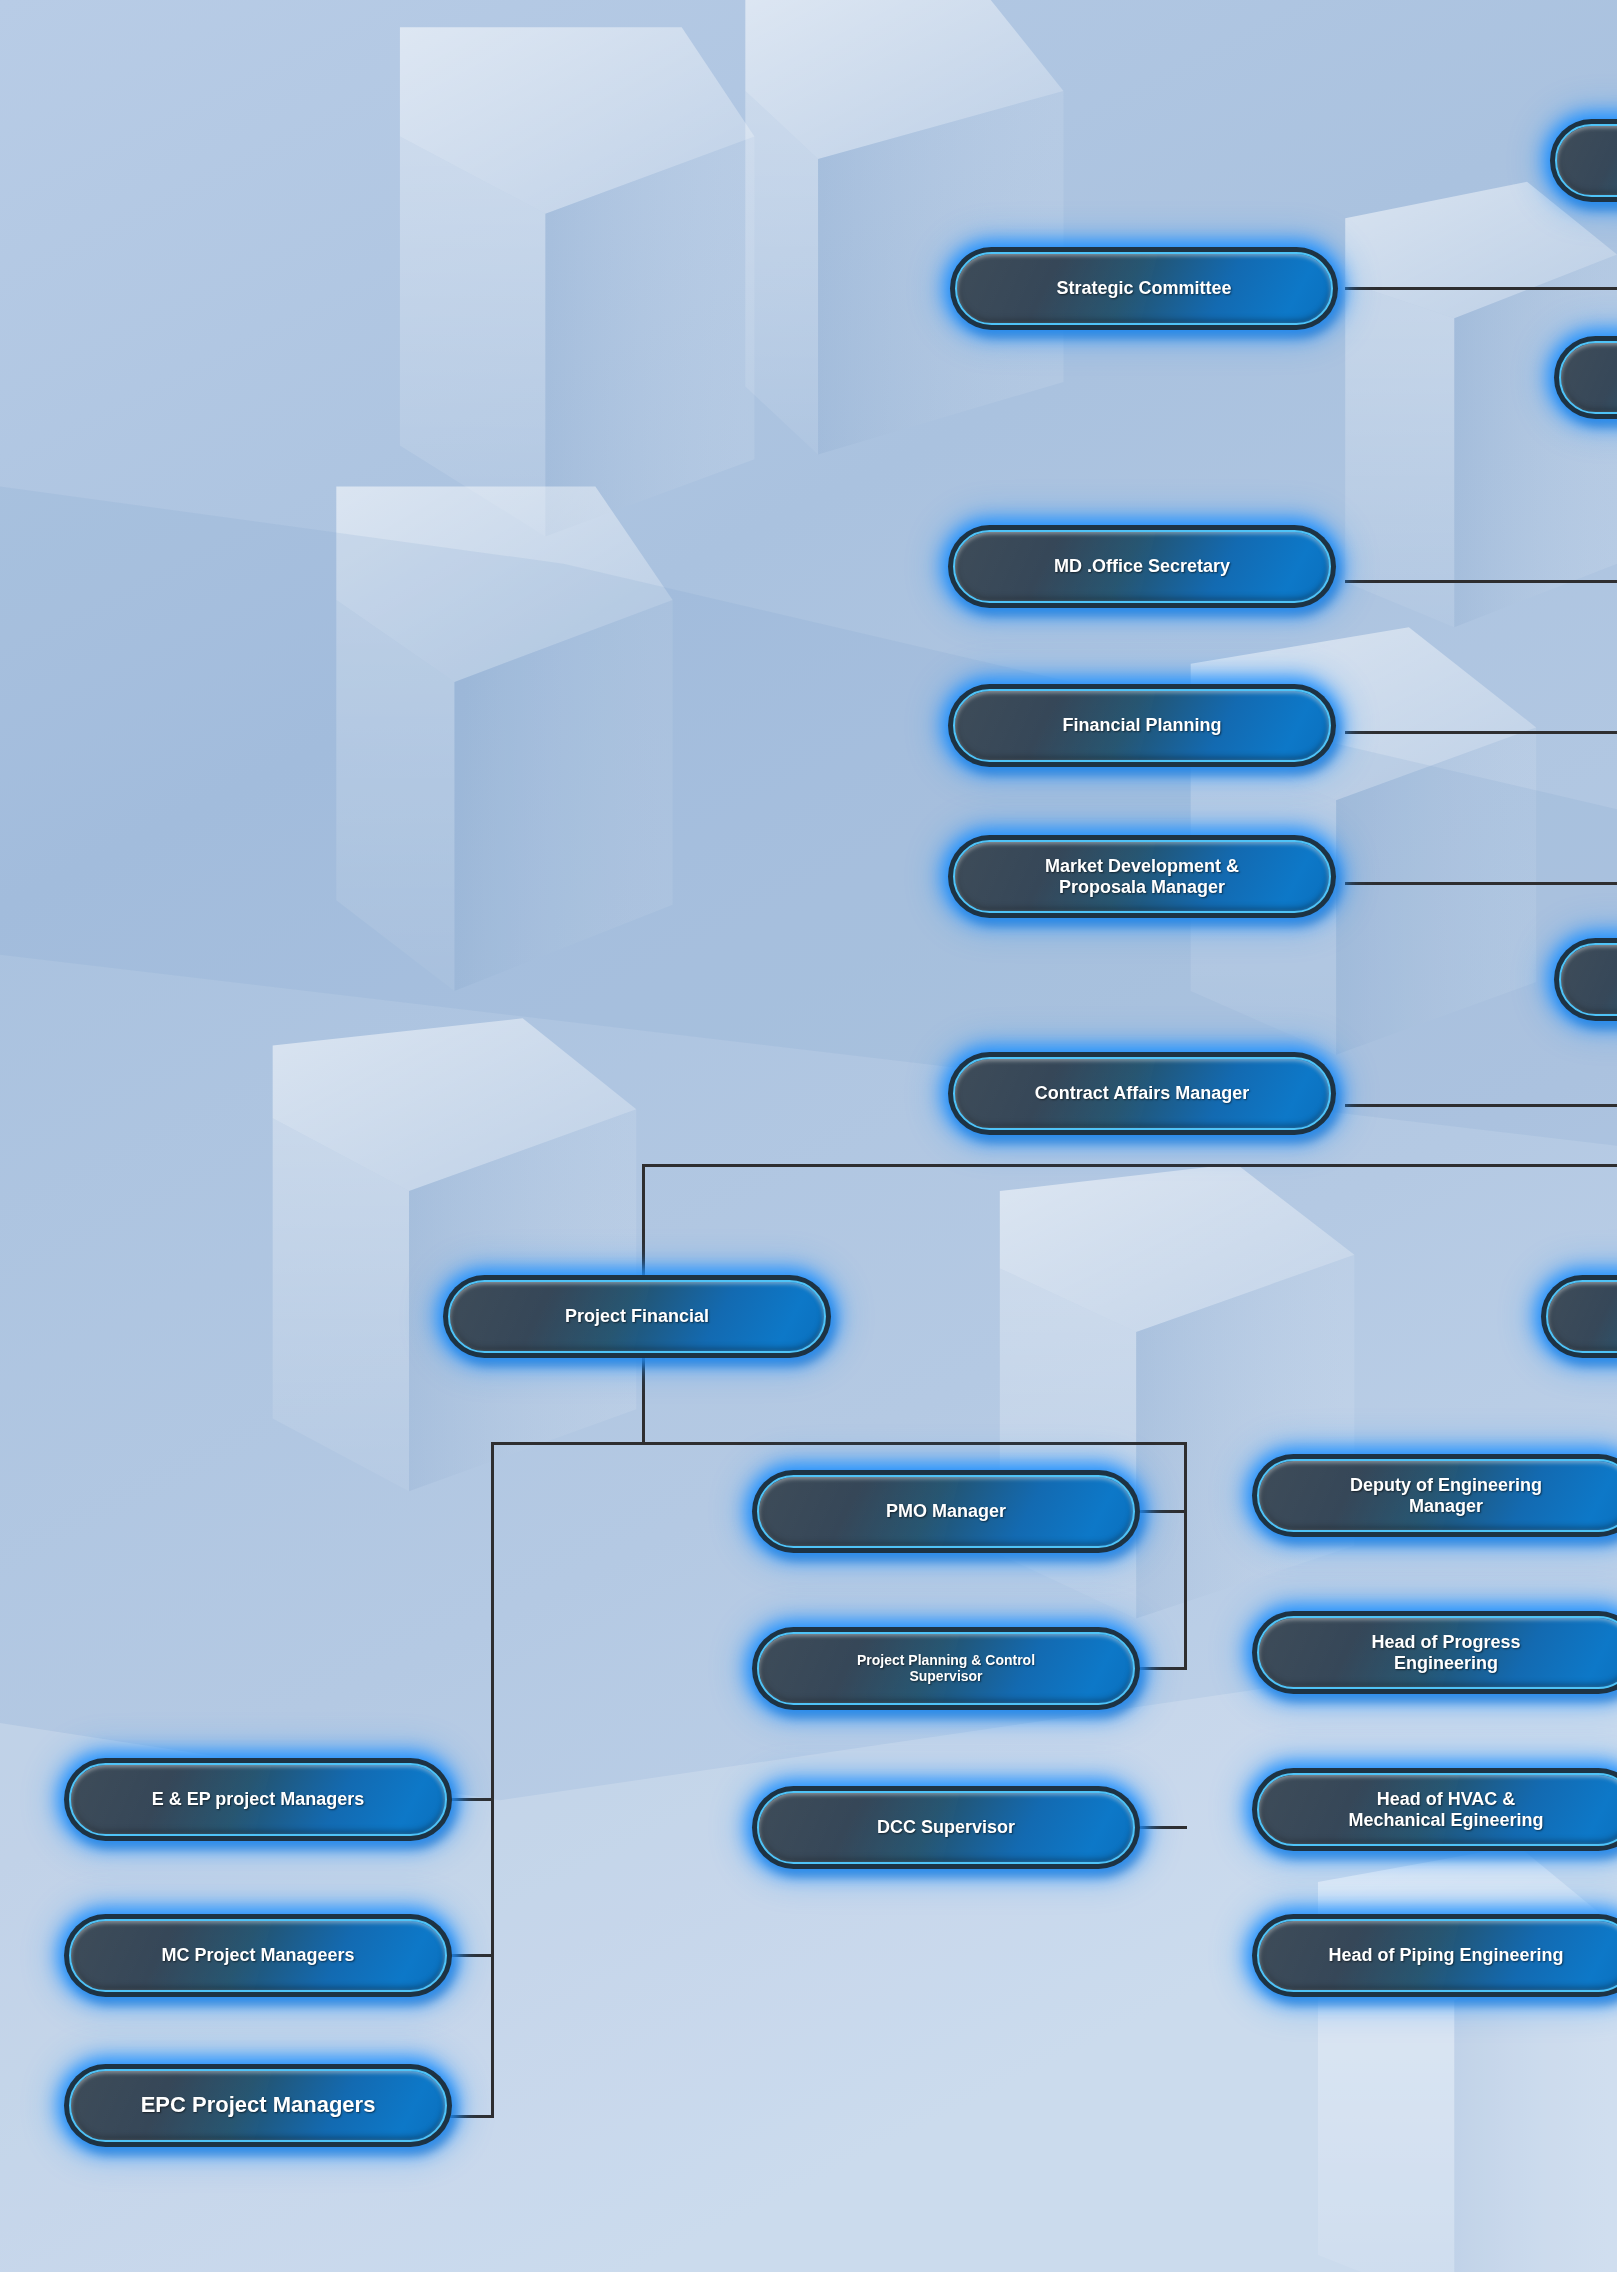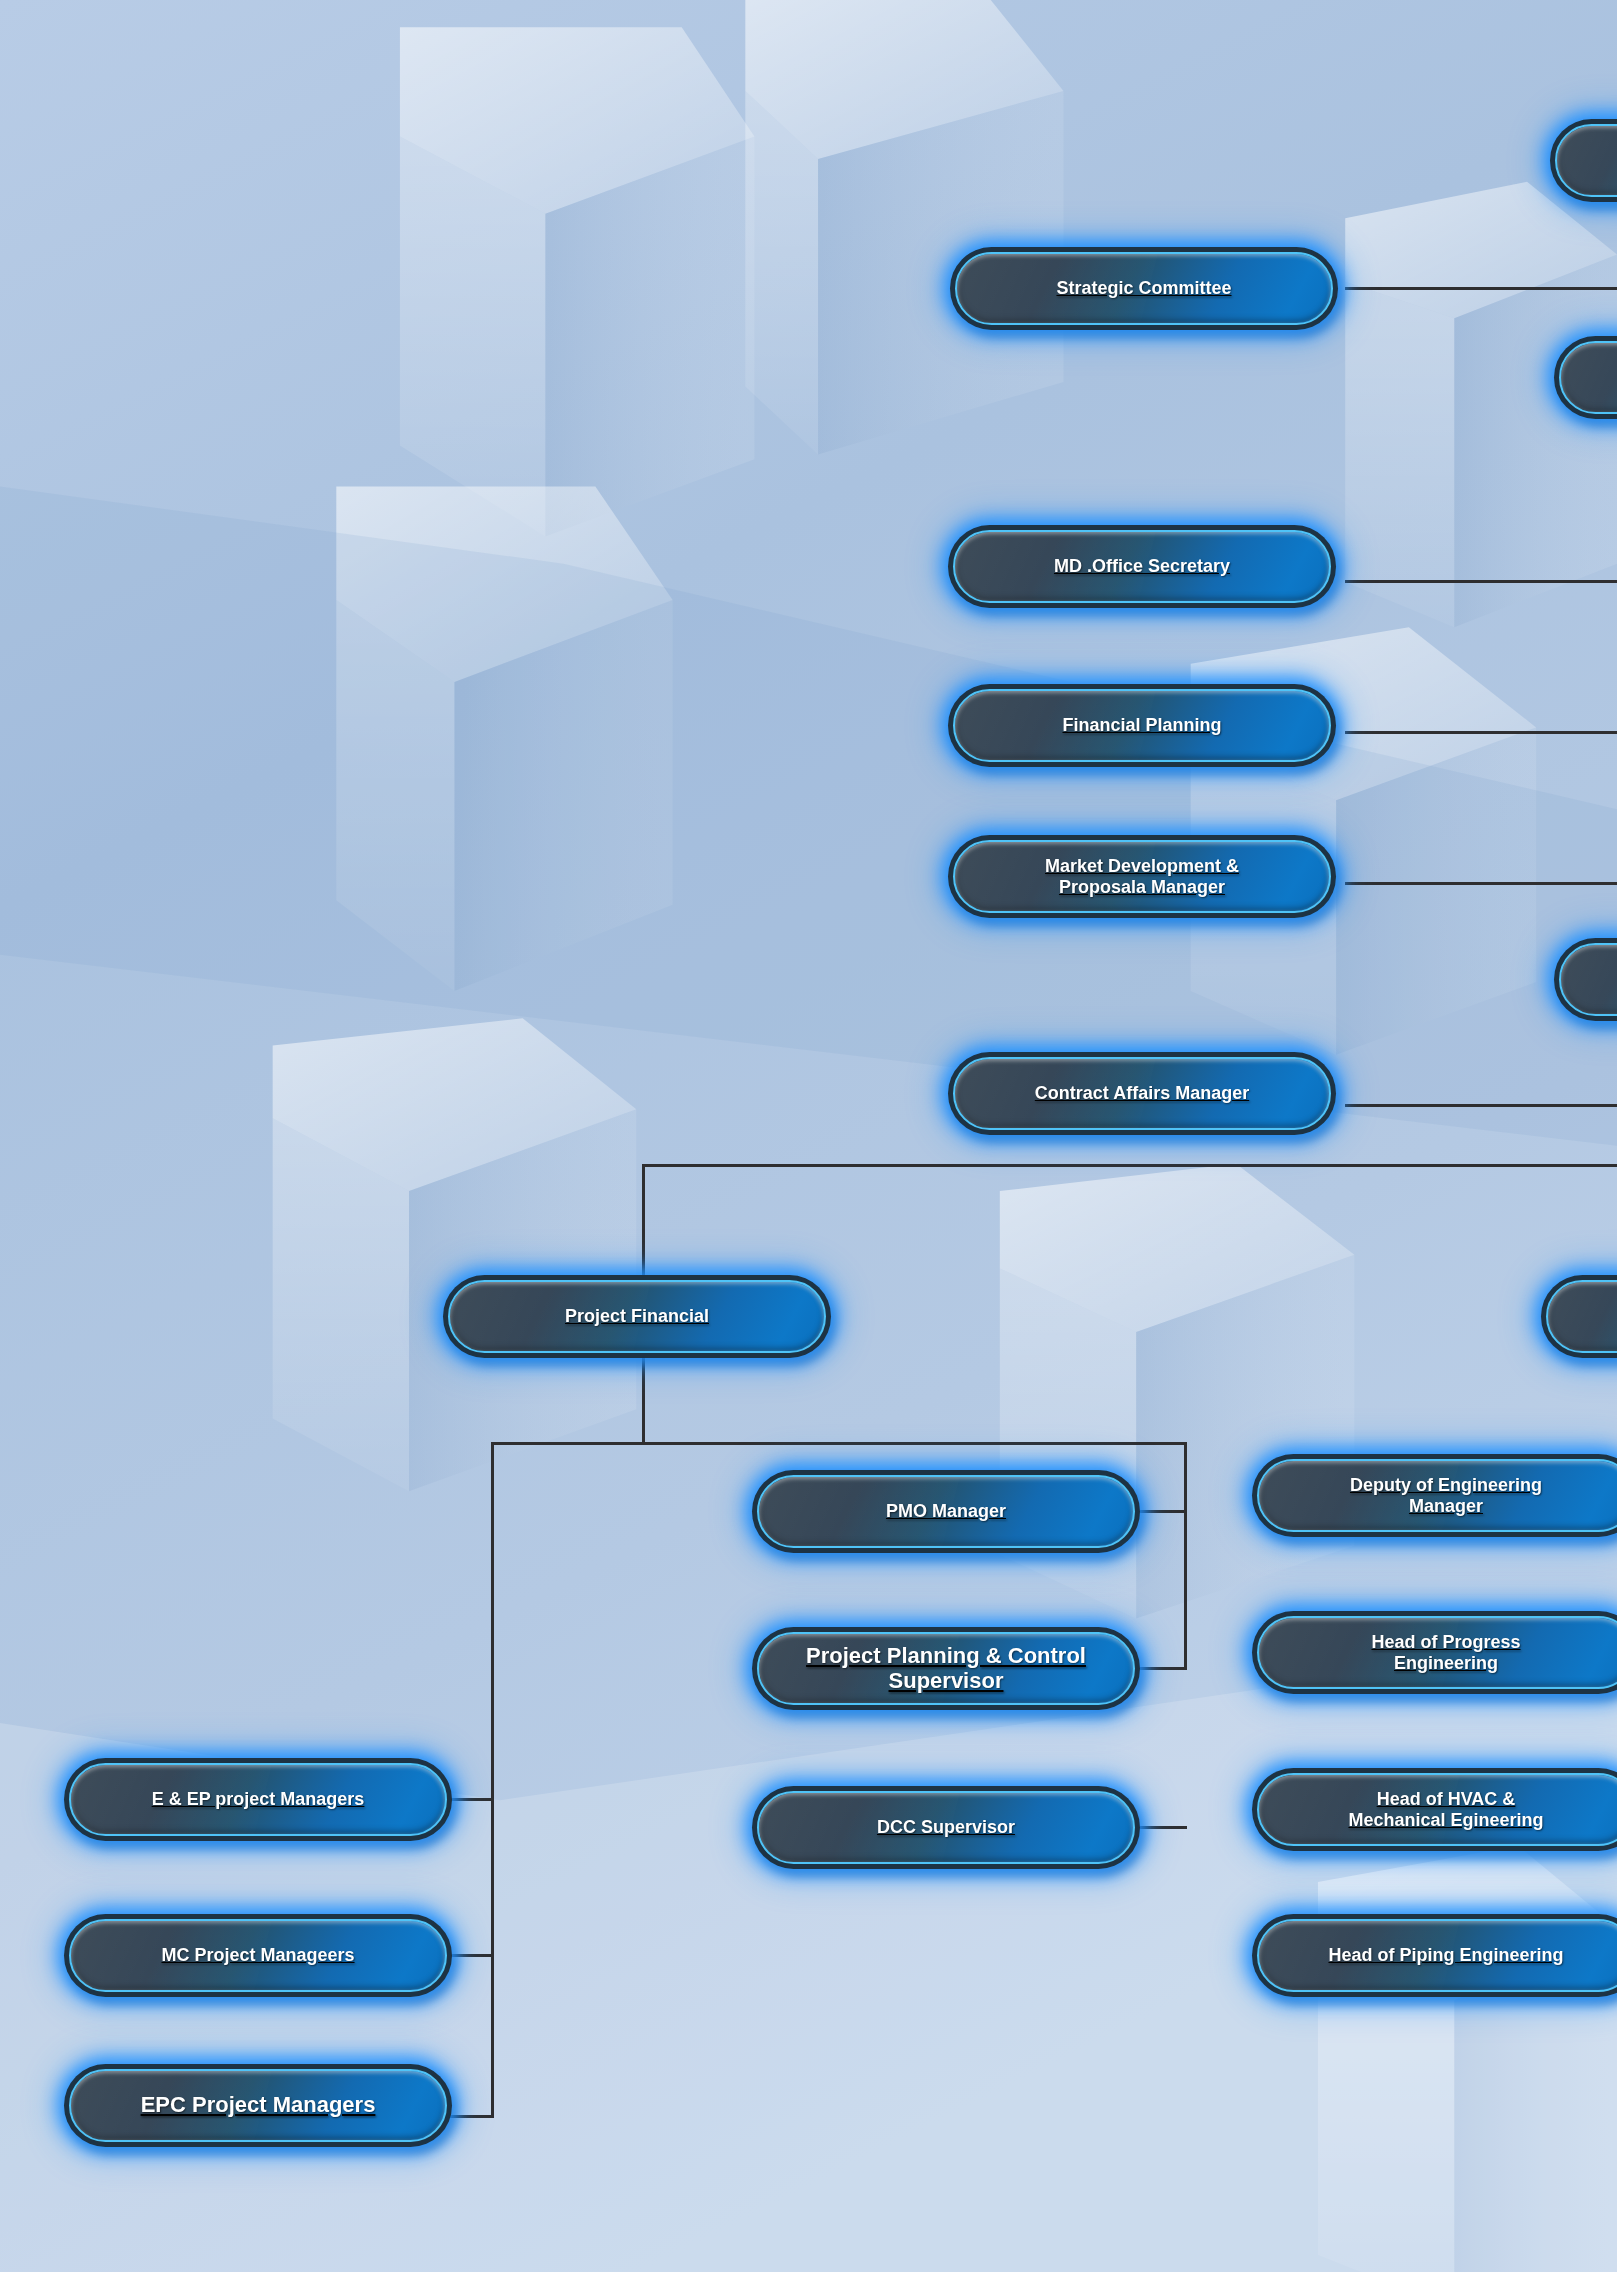--- a/index.html
+++ b/index.html
@@ -35,21 +35,20 @@
   .node{
     position:absolute;
     box-sizing:border-box;
     border-radius:454px;
     background:#1d3344;
     padding:5px;
     box-shadow:
       0 0 15.5px 5.9px rgba(30,144,255,.92),
       0 0 32px 10px rgba(30,144,255,.40),
       3.6px 6.4px 9px rgba(20,40,70,.45);
-    text-decoration: underline;
   }
   .node .inner{
     width:100%;height:100%;
     box-sizing:border-box;
     border-radius:454px;
     border:2.3px solid #4fc3f7;
     background:
       linear-gradient(118deg,
         #2c3b49 0%,
         #2c3e50 26%,
@@ -230,21 +229,21 @@
         </div>
       </div>
       <div class="node" style="left: 1252px; top: 1611px; width: 388px; height: 83px;">
         <div class="inner">
           <div class="label" style="font-size: 18px;">Head of Progress
 Engineering</div>
         </div>
       </div>
       <div class="node" style="left: 752px; top: 1627px; width: 388px; height: 83px;">
         <div class="inner">
-          <div class="label" style="font-size: 22px;">Project Planning &amp; Control
+          <div class="label" style="font-size: 14px;">Project Planning &amp; Control
 Supervisor</div>
         </div>
       </div>
       <div class="node" style="left: 1252px; top: 1768px; width: 388px; height: 83px;">
         <div class="inner">
           <div class="label" style="font-size: 18px;">Head of HVAC &amp;
 Mechanical Egineering</div>
         </div>
       </div>
       <div class="node" style="left: 752px; top: 1786px; width: 388px; height: 83px;">

